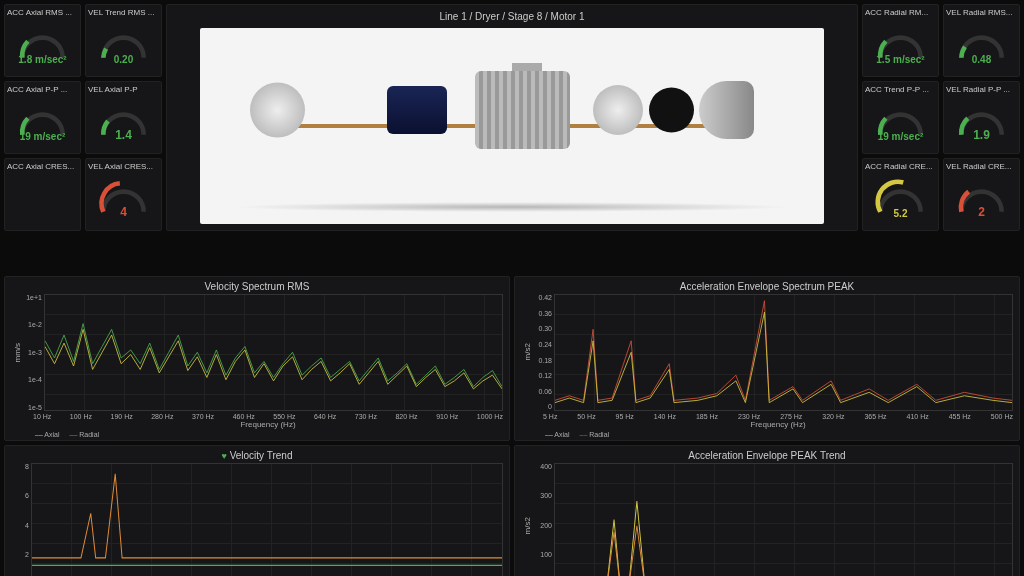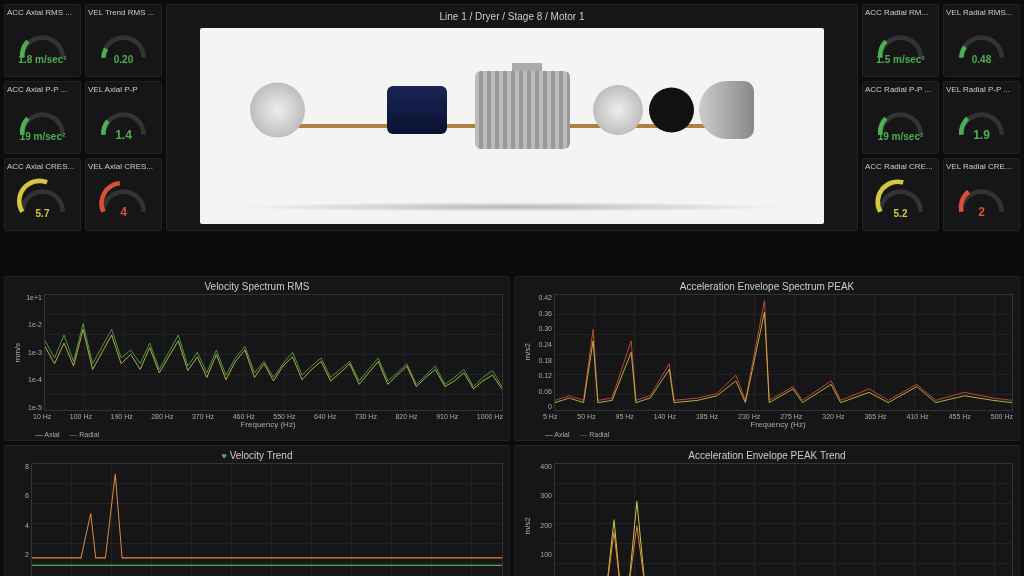--- a/index.html
+++ b/index.html
@@ -205,27 +205,20 @@
       <div class="gauge-arc">
         <svg viewBox="0 0 60 50">
             <path d="M8 40 A22 22 0 1 1 52 40" fill="none" stroke="#333" stroke-width="5"></path>
             <path d="M8 40 A22 22 0 0 1 14 22" fill="none" stroke="#4caf50" stroke-width="5"></path>
           </svg>
         <div class="gauge-value" style="color:#4caf50">19 m/sec²</div>
       </div>
     </div>
     <div class="gauge-panel">
       <div class="gauge-title">ACC Axial CRES...</div>
-      <div class="gauge-arc">
-        <svg viewBox="0 0 60 50">
-            <path d="M8 40 A22 22 0 1 1 52 40" fill="none" stroke="#333" stroke-width="5"></path>
-            <path d="M8 40 A22 22 0 0 1 35 8" fill="none" stroke="#d4c843" stroke-width="5"></path>
-          </svg>
-        <div class="gauge-value" style="color:#d4c843">5.7</div>
-      </div>
     </div>
   </div>
 
   <div class="gauge-col">
     <div class="gauge-panel">
       <div class="gauge-title">VEL Trend RMS ...</div>
       <div class="gauge-arc">
         <svg viewBox="0 0 60 50">
             <path d="M8 40 A22 22 0 1 1 52 40" fill="none" stroke="#333" stroke-width="5"></path>
             <path d="M8 40 A22 22 0 0 1 11 30" fill="none" stroke="#4caf50" stroke-width="5"></path>
@@ -275,21 +268,21 @@
       <div class="gauge-title">ACC Radial RM...</div>
       <div class="gauge-arc">
         <svg viewBox="0 0 60 50">
             <path d="M8 40 A22 22 0 1 1 52 40" fill="none" stroke="#333" stroke-width="5"></path>
             <path d="M8 40 A22 22 0 0 1 14 22" fill="none" stroke="#4caf50" stroke-width="5"></path>
           </svg>
         <div class="gauge-value" style="color:#4caf50">1.5 m/sec²</div>
       </div>
     </div>
     <div class="gauge-panel">
-      <div class="gauge-title">ACC Radial P-P ...</div>
+      <div class="gauge-title">ACC Trend P-P ...</div>
       <div class="gauge-arc">
         <svg viewBox="0 0 60 50">
             <path d="M8 40 A22 22 0 1 1 52 40" fill="none" stroke="#333" stroke-width="5"></path>
             <path d="M8 40 A22 22 0 0 1 14 22" fill="none" stroke="#4caf50" stroke-width="5"></path>
           </svg>
         <div class="gauge-value" style="color:#4caf50">19 m/sec²</div>
       </div>
     </div>
     <div class="gauge-panel">
       <div class="gauge-title">ACC Radial CRE...</div>

